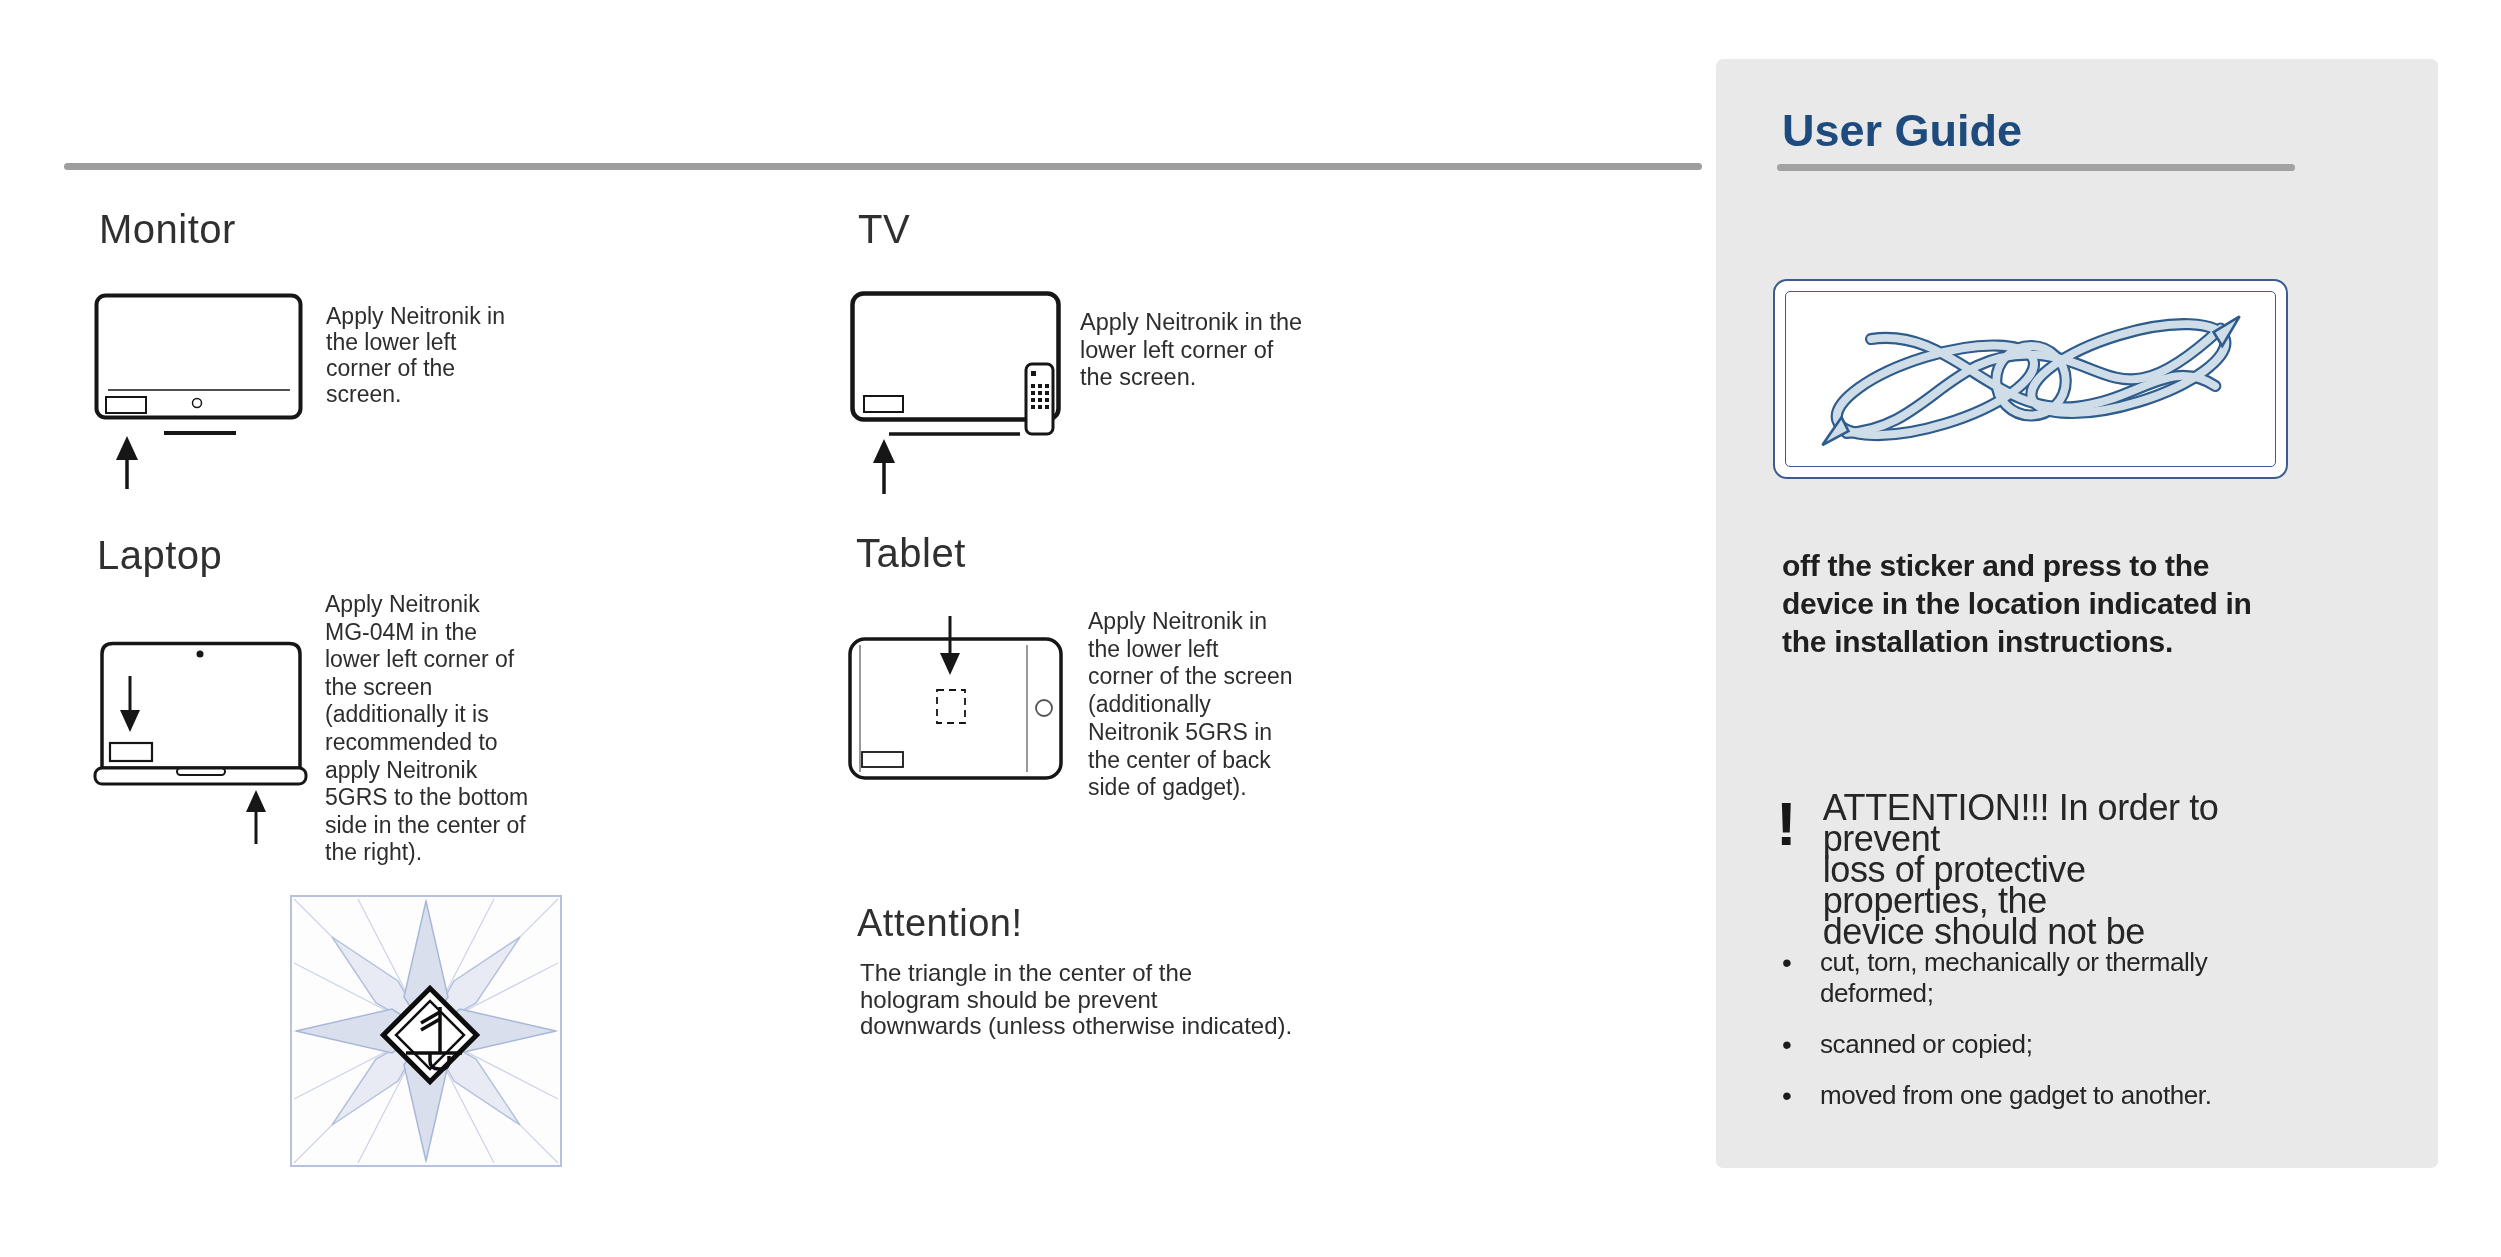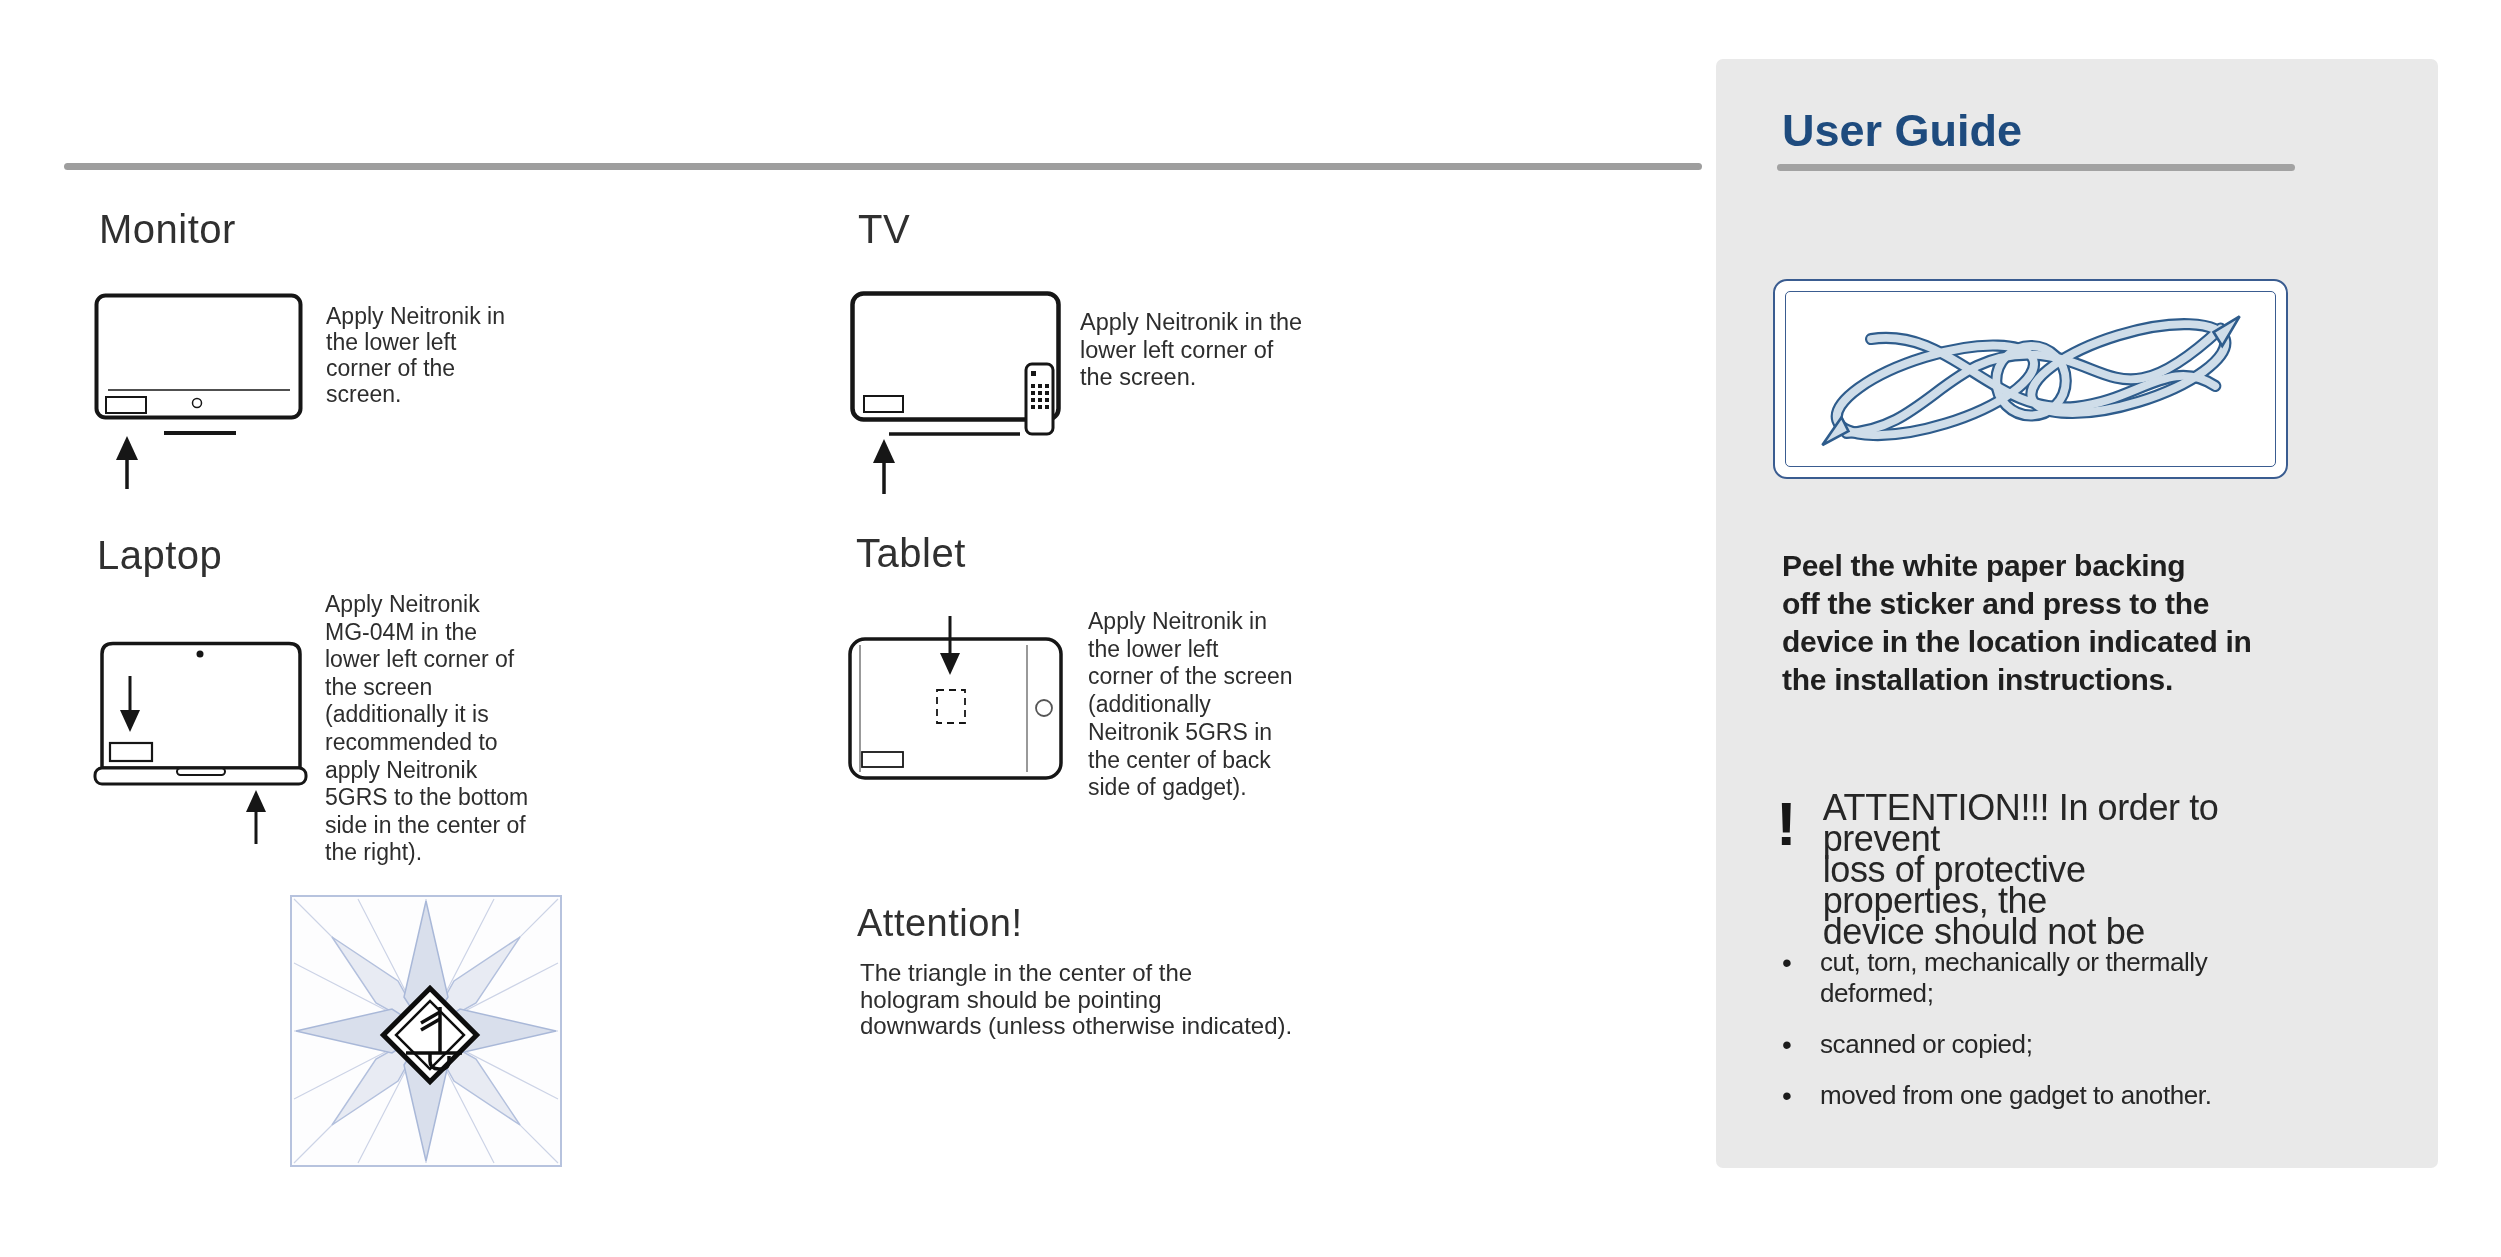--- a/index.html
+++ b/index.html
@@ -183,21 +183,21 @@
       <path d="M 150,117 L 131,128"></path>
       <path d="M 150,124 L 131,135"></path>
       <path d="M 116,158 H 172"></path>
       <path d="M 140,158 V 166 Q 140,174 149,174 H 151 Q 159,174 159,166 V 161"></path>
     </g>
   </svg>
 
   <div class="abs h1 attention">Attention!</div>
   <div class="abs body attn-left">
       <div>The triangle in the center of the</div>
-      <div>hologram should be pointing</div>
+      <div>hologram should be prevent</div>
       <div>downwards (unless otherwise indicated).</div>
     </div>
 
   <div class="abs panel">
     <div class="abs panel-title">User Guide</div>
     <div class="abs panel-rule"></div>
 
     <div class="abs sticker-box">
       <div class="sticker-inner">
         <svg viewBox="0 0 520 180">
@@ -215,21 +215,20 @@
             <path d="M 48,152 C 140,148 165,58 262,62 C 352,66 362,140 478,32"></path>
             <path d="M 76,44 C 170,30 215,132 312,122 C 382,115 420,64 472,98"></path>
           </g>
           <path d="M 50,150 L 20,166 L 42,134 Z" fill="#cfdde9" stroke="#2e5c8c" stroke-width="3"></path>
           <path d="M 470,36 L 500,18 L 480,52 Z" fill="#cfdde9" stroke="#2e5c8c" stroke-width="3"></path>
         </svg>
       </div>
     </div>
 
     <div class="abs peel">
-        <div>Peel the white paper backing</div>
         <div>off the sticker and press to the</div>
         <div>device in the location indicated in</div>
         <div>the installation instructions.</div>
       </div>
 
     <div class="abs warning">
       <div class="mark">!</div>
       <div class="wtext">
           <div>ATTENTION!!! In order to prevent</div>
           <div>loss of protective properties, the</div>

